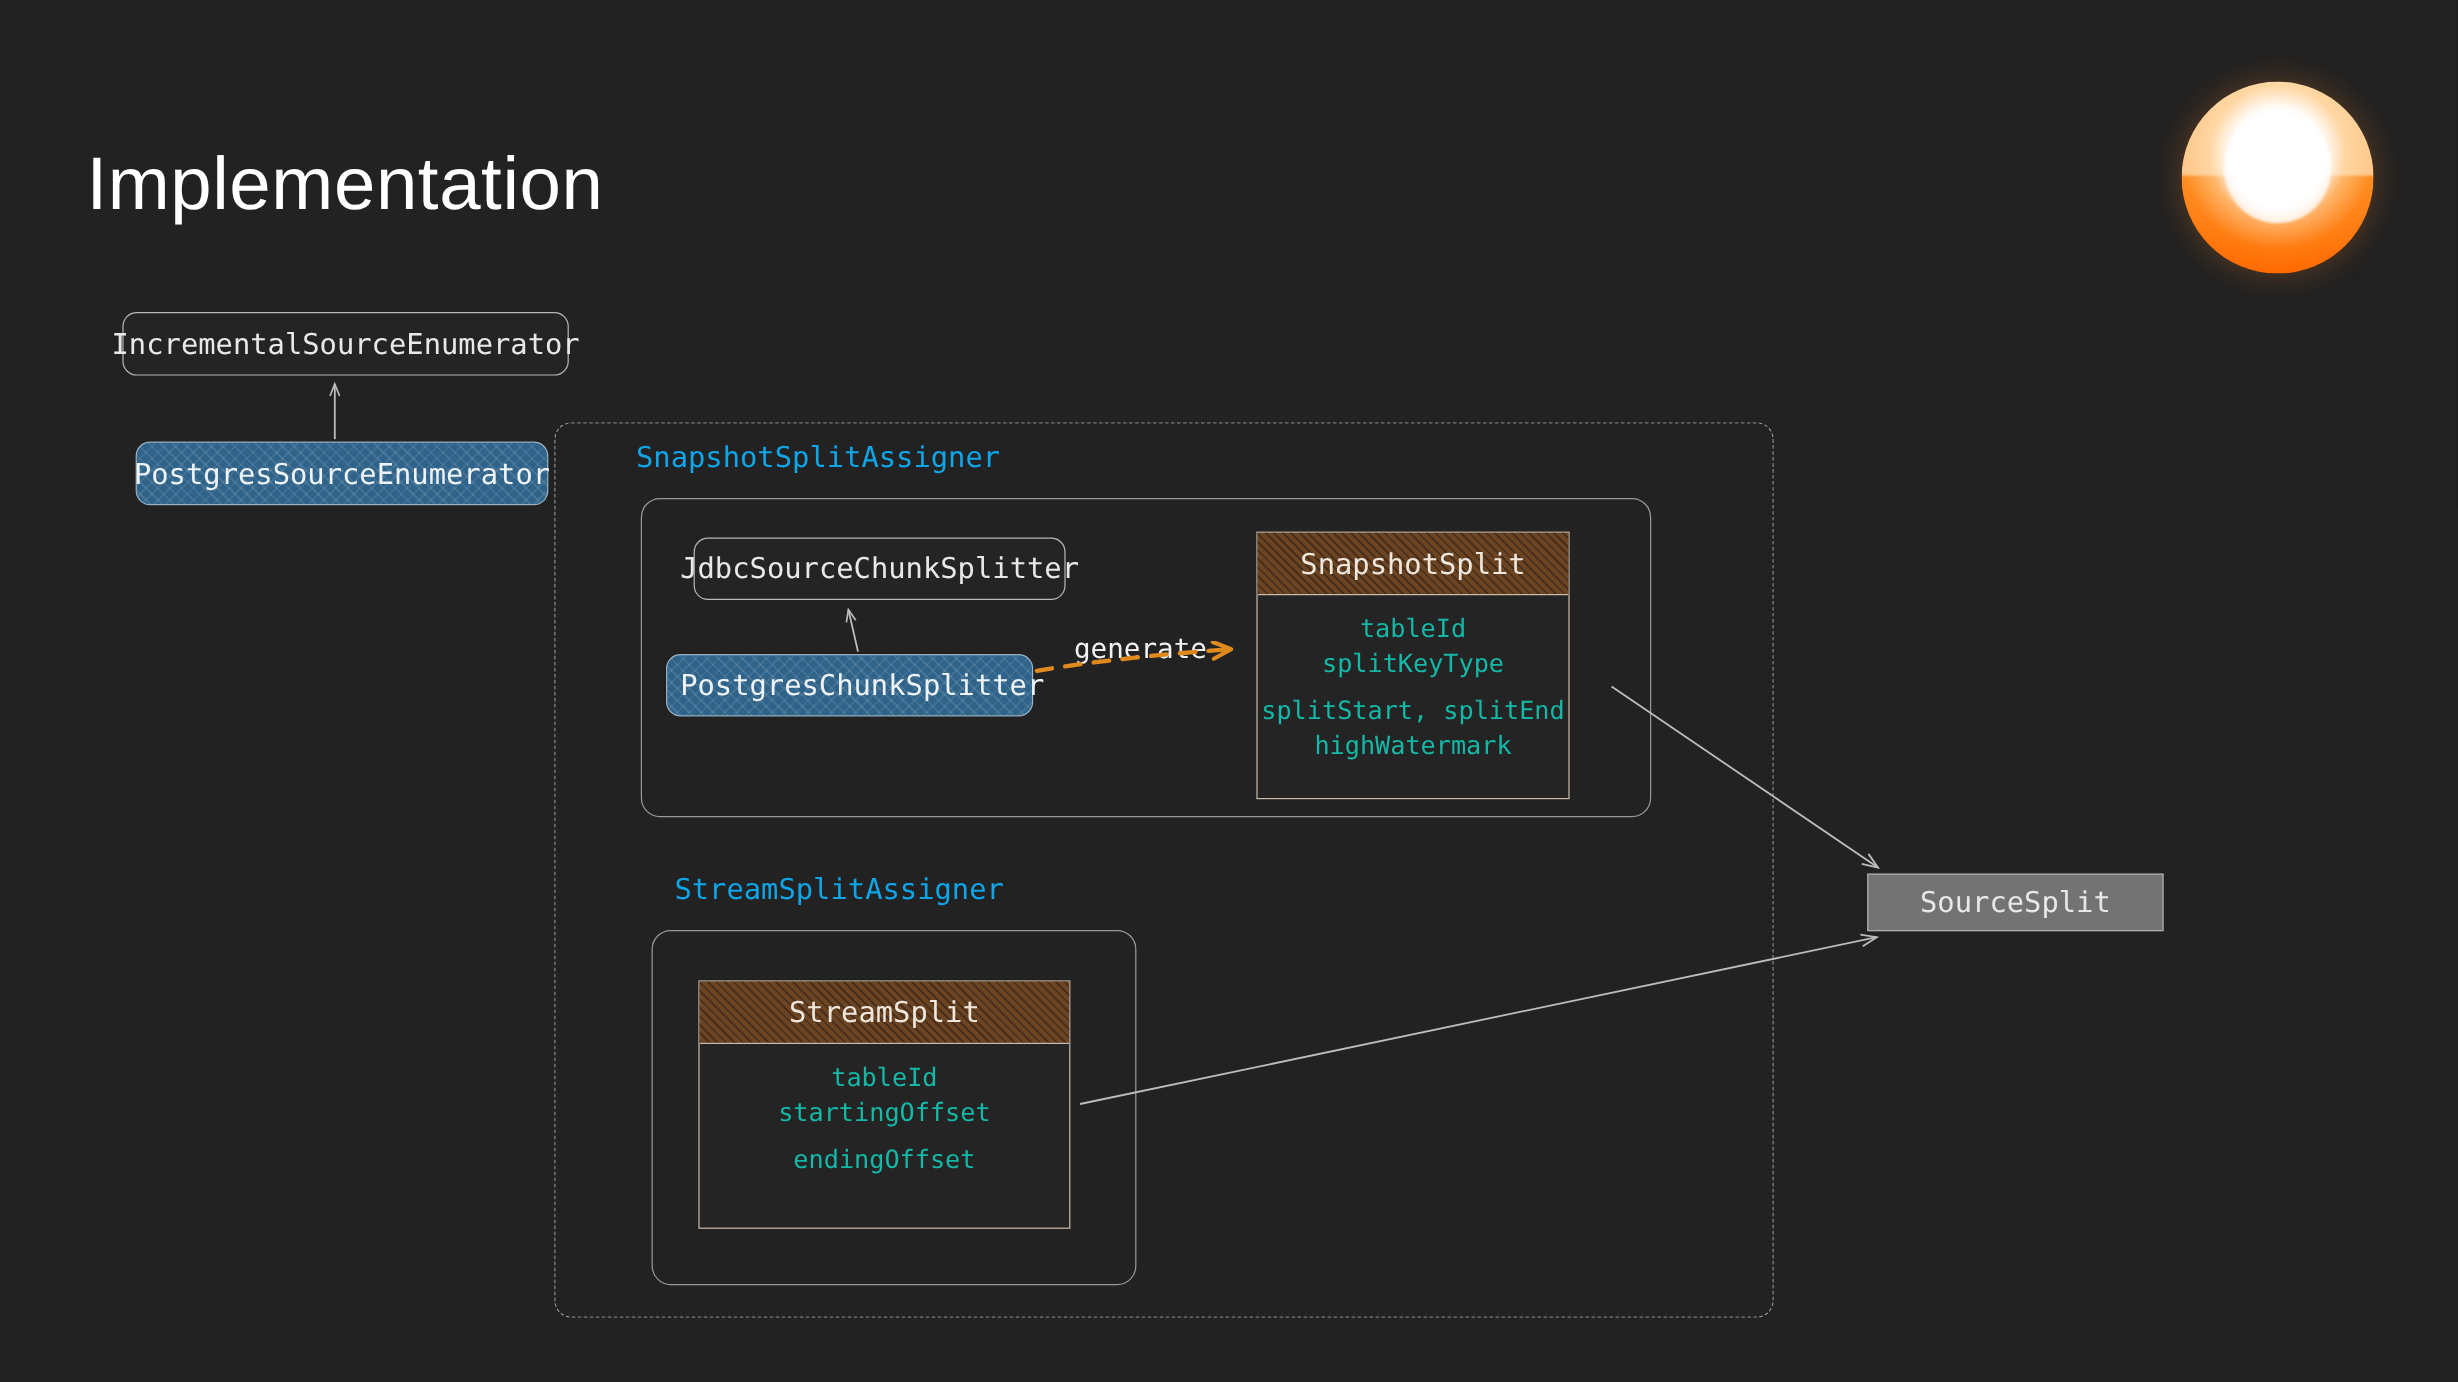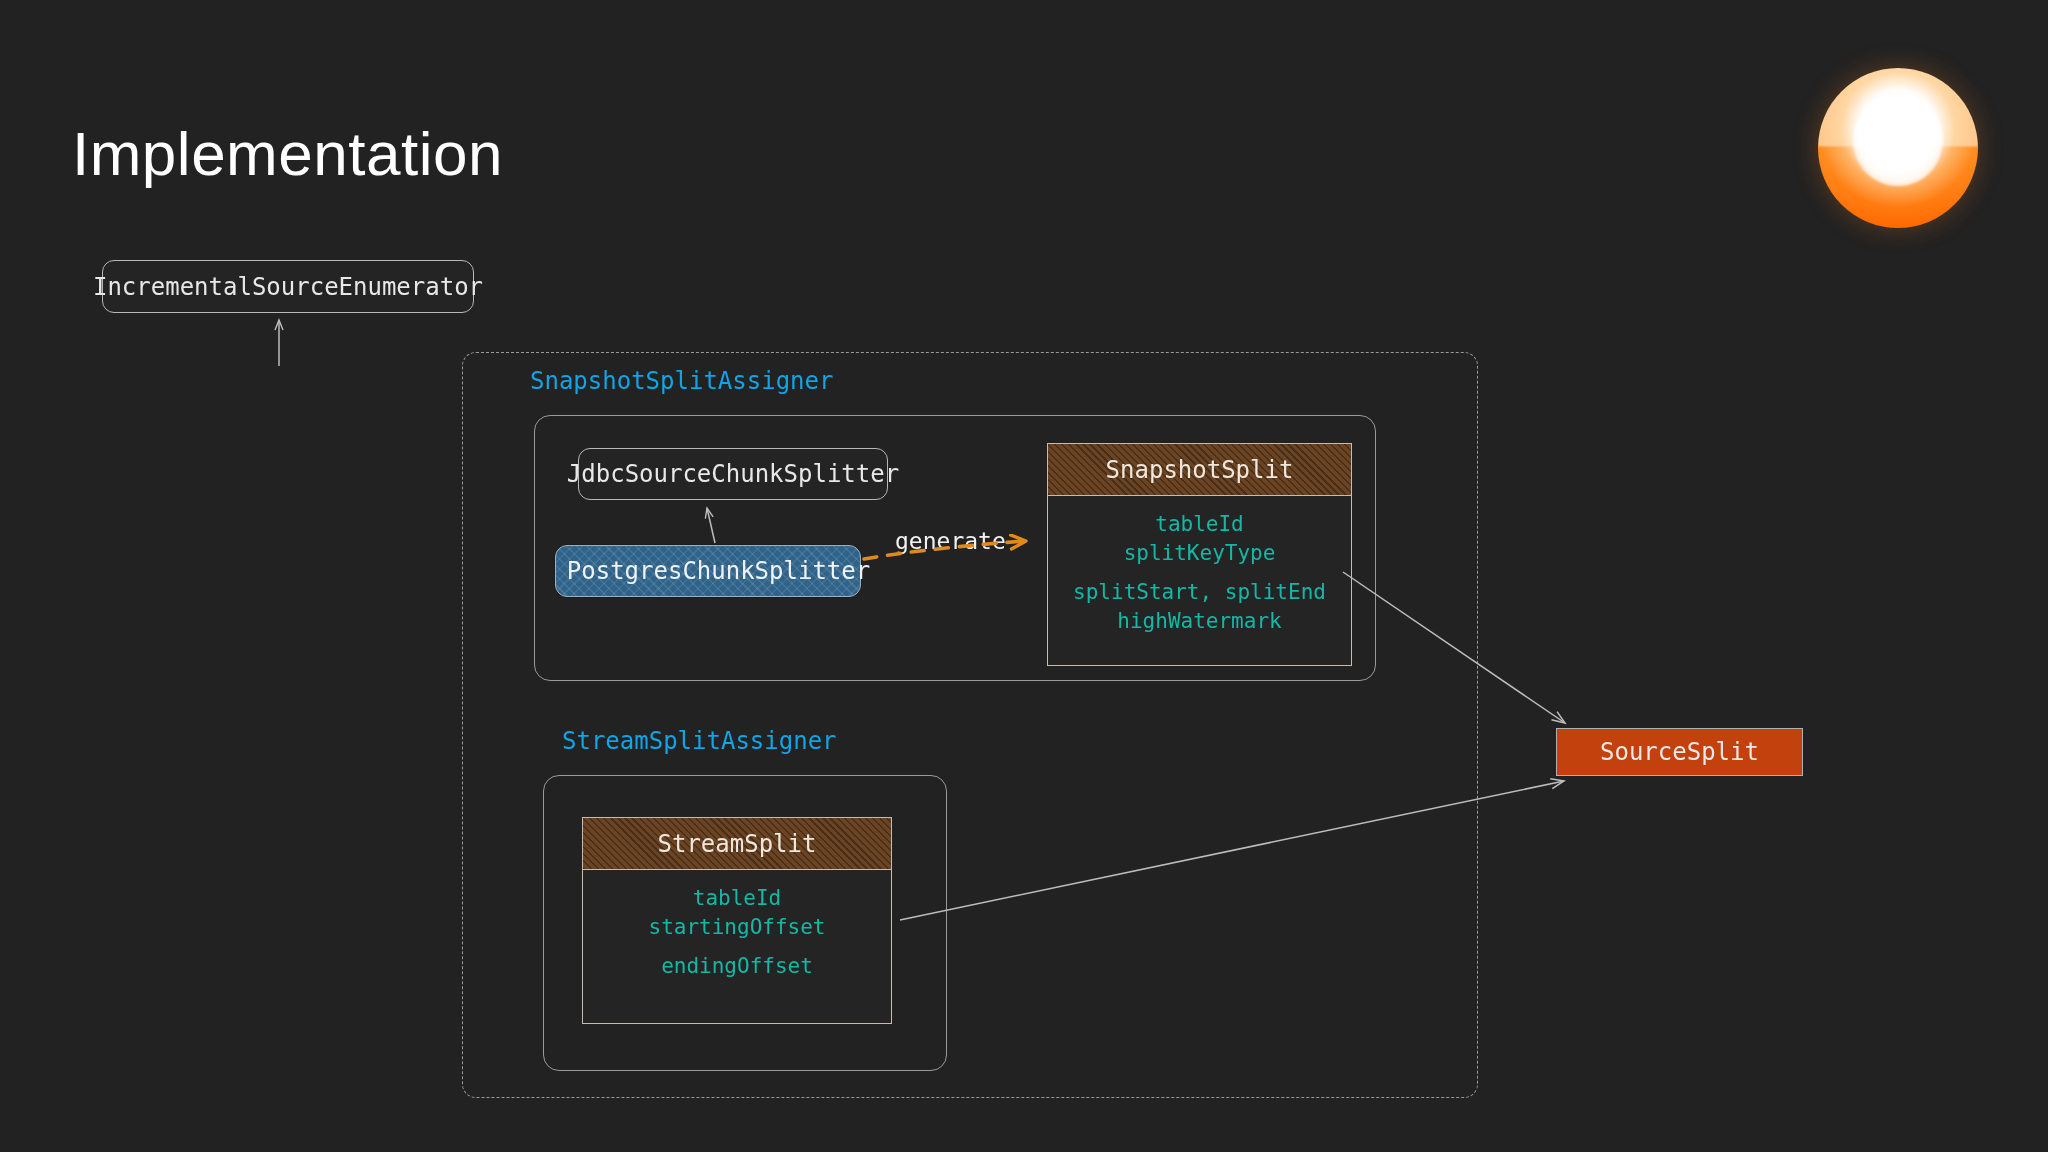--- a/index.html
+++ b/index.html
@@ -65,21 +65,21 @@
   }
   .plain-round {
     border: 1.6px solid #b8b8b8;
     border-radius: 12px;
     background: #242424;
     font-size: 24px;
   }
   .plain-rect {
     border: 1.6px solid #b0b0b0;
     border-radius: 0;
-    background: #c2410c;
+    background: #737373;
     font-size: 24px;
   }
   
   .blue-hatch {
     border: 1.6px solid #9bb3c6;
     border-radius: 12px;
     font-size: 24px;
     color: #eef3f7;
     background-color: #2f6389;
     background-image:
@@ -187,30 +187,33 @@
   <div class="round-container" style="left:534px; top:415px; width:842px; height:266px;"></div>
 
   <div class="container-label" style="left:562px; top:727px;">StreamSplitAssigner</div>
 
   <div class="round-container" style="left:543px; top:775px; width:404px; height:296px;"></div>
 
   <div class="node plain-round" style="left:102px; top:260px; width:372px; height:53px;">
     <span>IncrementalSourceEnumerator</span>
   </div>
 
+  <div class="node blue-hatch" style="left:113px; top:368px; width:344px; height:53px;">
+    <span>PostgresSourceEnumerator</span>
+  </div>
 
   <div class="node plain-round" style="left:578px; top:448px; width:310px; height:52px;">
     <span>JdbcSourceChunkSplitter</span>
   </div>
 
   <div class="node blue-hatch" style="left:555px; top:545px; width:306px; height:52px;padding-left:21px;">
     <span>PostgresChunkSplitter</span>
   </div>
 
-  <div class="entity" style="left:1047px; top:443px; width:305px; height:223px;">
+  <div class="entity" style="left:1047px; top:443px; width:261px; height:223px;">
     <div class="entity-header">SnapshotSplit</div>
     <div class="entity-body">
       <div class="field">tableId</div>
       <div class="field">splitKeyType</div>
       <div class="field gap">splitStart, splitEnd</div>
       <div class="field">highWatermark</div>
     </div>
   </div>
 
   <div class="entity" style="left:582px; top:817px; width:310px; height:207px;">

